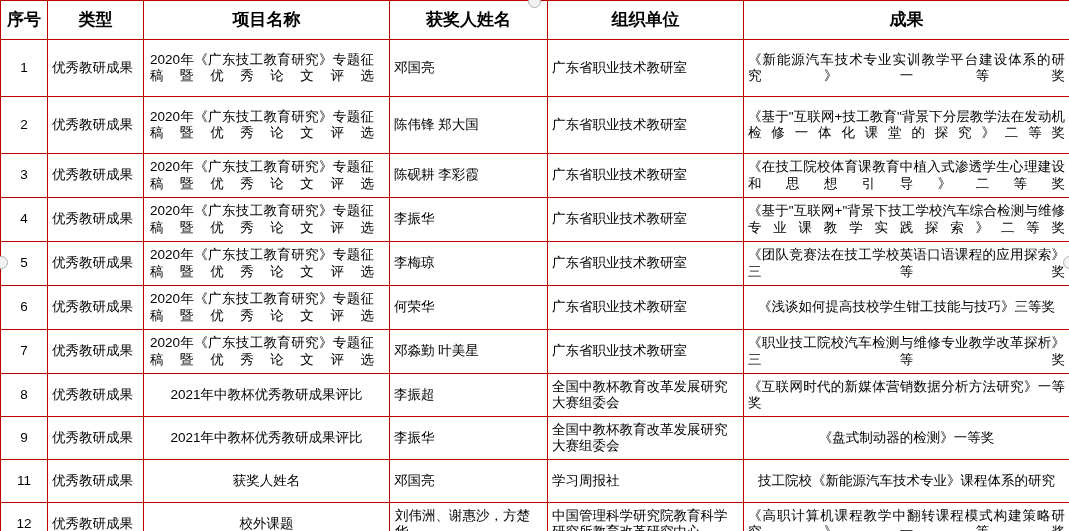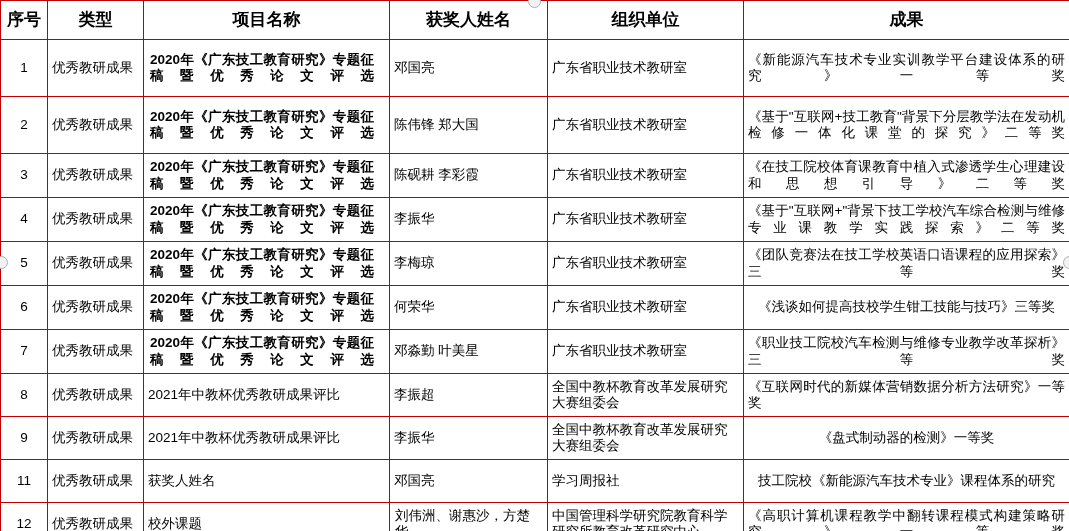--- a/index.html
+++ b/index.html
@@ -51,28 +51,27 @@
   }
   td.num {
     text-align: center;
     font-size: 13px;
   }
   td.type {
     text-align: left;
     font-size: 13.5px;
   }
   td.project {
-    text-align: left;
+    text-align: center;
   }
   td.project.justify {
     text-align: justify;
     text-align-last: justify;
     padding-left: 6px;
     padding-right: 15px;
-    font-weight: bold;
   }
   td.winner {
     text-align: left;
   }
   td.winner.left {
     text-align: left;
     padding-left: 5px;
   }
   td.org {
     text-align: left;

